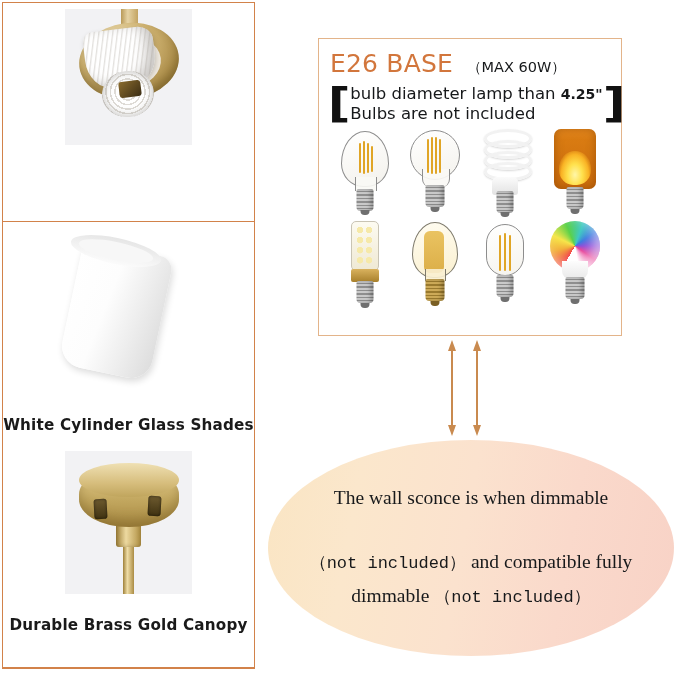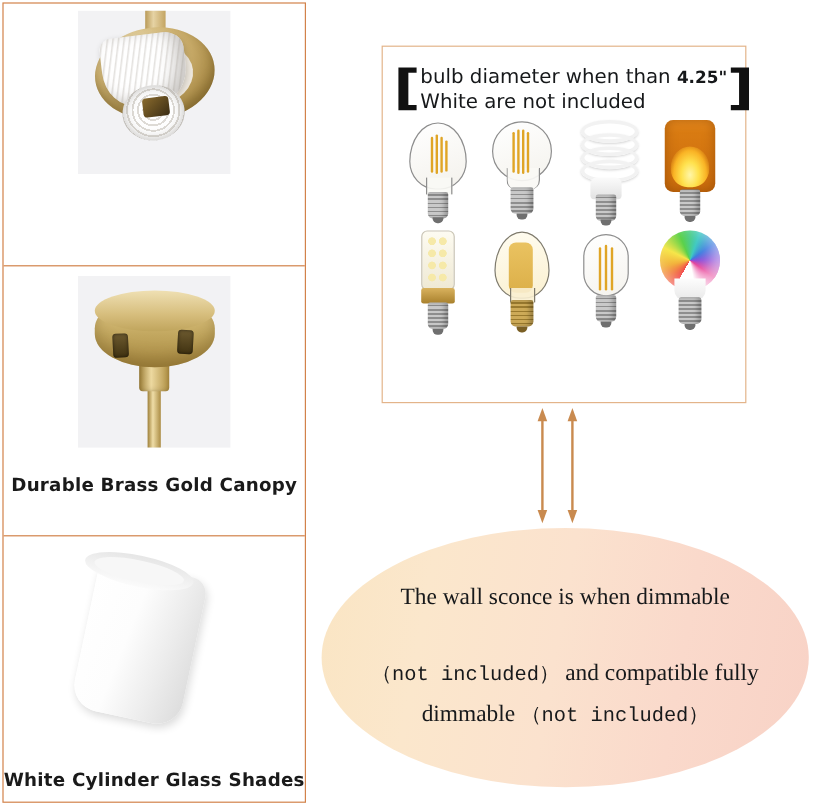--- a/index.html
+++ b/index.html
@@ -450,55 +450,57 @@
     <div class="photo-box">
       <div class="lamp-stem"></div>
       <div class="lamp-ring"></div>
       <div class="lamp-ring-inner"></div>
       <div class="lamp-socket"></div>
       <div class="lamp-mouth"></div>
       <div class="lamp-contact"></div>
     </div>
   </div>
 
+  <div class="feature-cell c3">
+    <div class="photo-box">
+      <div class="shade-body"></div>
+      <div class="shade-top"></div>
+      <div class="shade-top-in"></div>
+    </div>
+    <div class="feature-caption">White Cylinder Glass Shades</div>
+  </div>
+
   <div class="feature-cell c2">
     <div class="photo-box">
       <div class="can-rod"></div>
       <div class="can-collar"></div>
       <div class="can-neck"></div>
       <div class="can-disc"></div>
       <div class="can-disc-top"></div>
       <div class="can-screw s1"></div>
       <div class="can-screw s2"></div>
     </div>
     <div class="feature-caption">Durable Brass Gold Canopy</div>
   </div>
 
-  <div class="feature-cell c3">
-    <div class="photo-box">
-      <div class="shade-body"></div>
-      <div class="shade-top"></div>
-      <div class="shade-top-in"></div>
-    </div>
-    <div class="feature-caption">White Cylinder Glass Shades</div>
-  </div>
-
 </div>
 
 <div class="bulb-panel">
 
   <div class="hdr-row1">
+    <span class="e26-base">E26 BASE</span>
+    <span class="max-w">（MAX 60W）</span>
   </div>
 
 
   <div class="bracket-block">
     <span class="brk">[</span>
     <span class="brk-lines">
-      <span class="brk-line"><span>bulb diameter when than </span><span class="small-dim">4.25"</span></span>
-      <span class="brk-line">White are not included</span>
+      <span class="brk-line"><span>bulb diameter lamp than </span><span class="small-dim">4.25"</span></span>
+      <span class="brk-line">Bulbs are not included</span>
     </span>
     <span class="brk">]</span>
   </div>
 
   <div class="bulb-grid">
 
     <div class="bulb-cell st64">
       <div class="b-glass"></div>
       <div class="neck"></div>
       <div class="fil" style="left:27px;top:16px;width:1.6px;height:30px;"></div>

